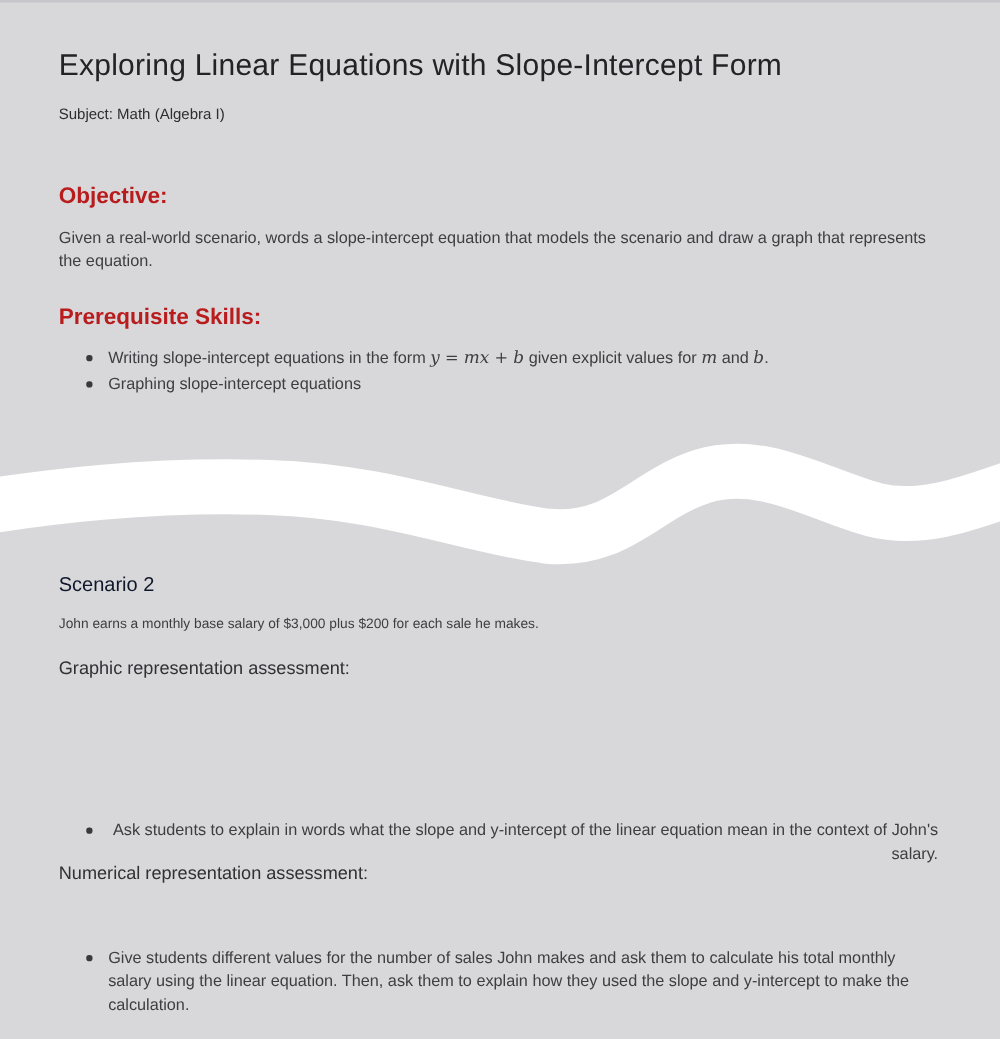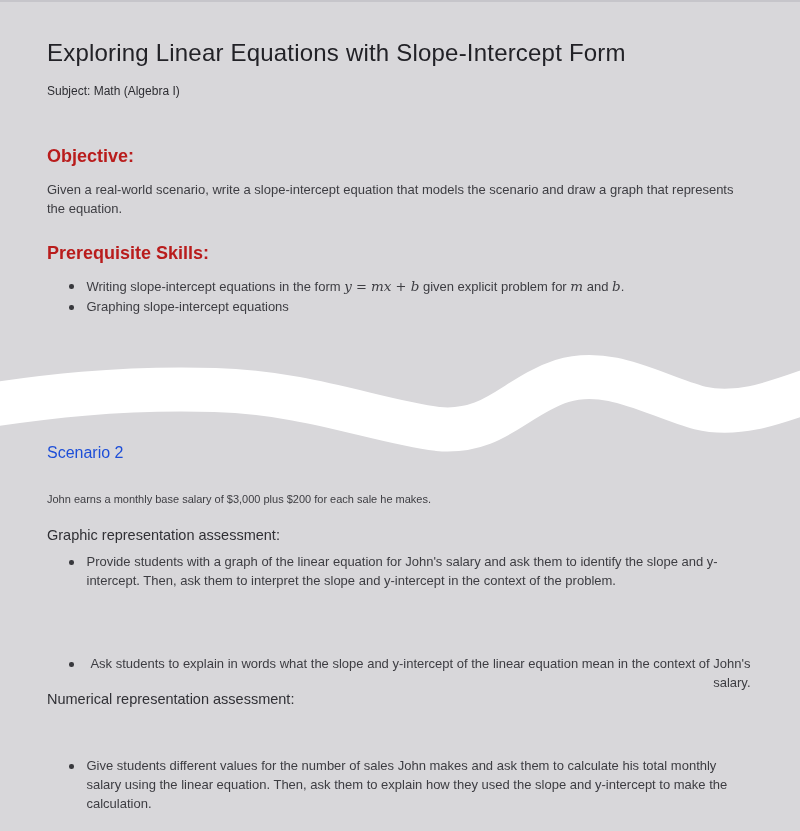--- a/index.html
+++ b/index.html
@@ -61,22 +61,22 @@
     font-style: italic;
     font-size: 13.5px;
   }
   .mop { font-family: "DejaVu Serif", serif; font-size: 13px; }
   .wave {
     position: absolute; top: 0; left: 0;
     width: 800px; height: 831px;
     pointer-events: none;
   }
   .h-scn {
-    top: 444px; margin: 0;
-    font-size: 16px; font-weight: 400; color: #1d4ed8;
+    top: 460px; margin: 0;
+    font-size: 16px; font-weight: 400; color: #0f172a;
   }
   .intro { top: 490px; font-size: 11px; width: 700px; }
   .h-sub {
     margin: 0;
     font-size: 14.5px; font-weight: 400; color: #303035;
   }
   .h-graphic { top: 527px; }
   .list-graphic { top: 552px; }
   .h-verbal { top: 629px; }
   .list-verbal { top: 654px; text-align: right; }
@@ -86,48 +86,42 @@
 </head>
 <body>
 
 <div class="page">
   <div class="top-edge"></div>
 
   <h1 class="abs title">Exploring Linear Equations with Slope-Intercept Form</h1>
   <div class="abs subject">Subject: Math (Algebra I)</div>
 
   <h2 class="abs h-section h-obj">Objective:</h2>
-  <p class="abs body-text body-obj">Given a real-world scenario, write a slope-intercept equation that models the scenario and draw a graph that represents the equation.</p>
+  <p class="abs body-text body-obj">Given a real-world scenario, words a slope-intercept equation that models the scenario and draw a graph that represents the equation.</p>
 
   <h2 class="abs h-section h-pre">Prerequisite Skills:</h2>
   <ul class="abs list list-pre">
     <li class="bullet">
       <span class="dot"></span>
-      <span class="btxt"><span>Writing slope-intercept equations in the form </span><span class="mvar">y</span><span class="mop"> = </span><span class="mvar">mx</span><span class="mop"> + </span><span class="mvar">b</span><span> given explicit problem for </span><span class="mvar">m</span><span> and </span><span class="mvar">b</span><span>.</span></span>
+      <span class="btxt"><span>Writing slope-intercept equations in the form </span><span class="mvar">y</span><span class="mop"> = </span><span class="mvar">mx</span><span class="mop"> + </span><span class="mvar">b</span><span> given explicit values for </span><span class="mvar">m</span><span> and </span><span class="mvar">b</span><span>.</span></span>
     </li>
     <li class="bullet">
       <span class="dot"></span>
       <span class="btxt">Graphing slope-intercept equations</span>
     </li>
   </ul>
 
   <svg class="wave" viewBox="0 0 800 831" xmlns="http://www.w3.org/2000/svg" aria-hidden="true">
     <path d="M -30 408 C 40 397, 120 387, 215 390 C 310 393, 375 421, 438 429 C 495 434, 515 396, 562 381 C 610 366, 655 396, 700 408 C 745 419, 790 396, 835 382" fill="none" stroke-width="44" stroke-linecap="round" stroke="#ffffff"></path>
   </svg>
 
   <h3 class="abs h-scn">Scenario 2</h3>
   <p class="abs body-text intro">John earns a monthly base salary of $3,000 plus $200 for each sale he makes.</p>
 
   <h4 class="abs h-sub h-graphic">Graphic representation assessment:</h4>
-  <ul class="abs list list-graphic">
-    <li class="bullet scn-bullet">
-      <span class="dot"></span>
-      <span class="btxt wide">Provide students with a graph of the linear equation for John's salary and ask them to identify the slope and y-intercept. Then, ask them to interpret the slope and y-intercept in the context of the problem.</span>
-    </li>
-  </ul>
 
   <ul class="abs list list-verbal">
     <li class="bullet scn-bullet">
       <span class="dot"></span>
       <span class="btxt wide">Ask students to explain in words what the slope and y-intercept of the linear equation mean in the context of John's salary.</span>
     </li>
   </ul>
 
   <h4 class="abs h-sub h-numerical">Numerical representation assessment:</h4>
   <ul class="abs list list-numerical">

